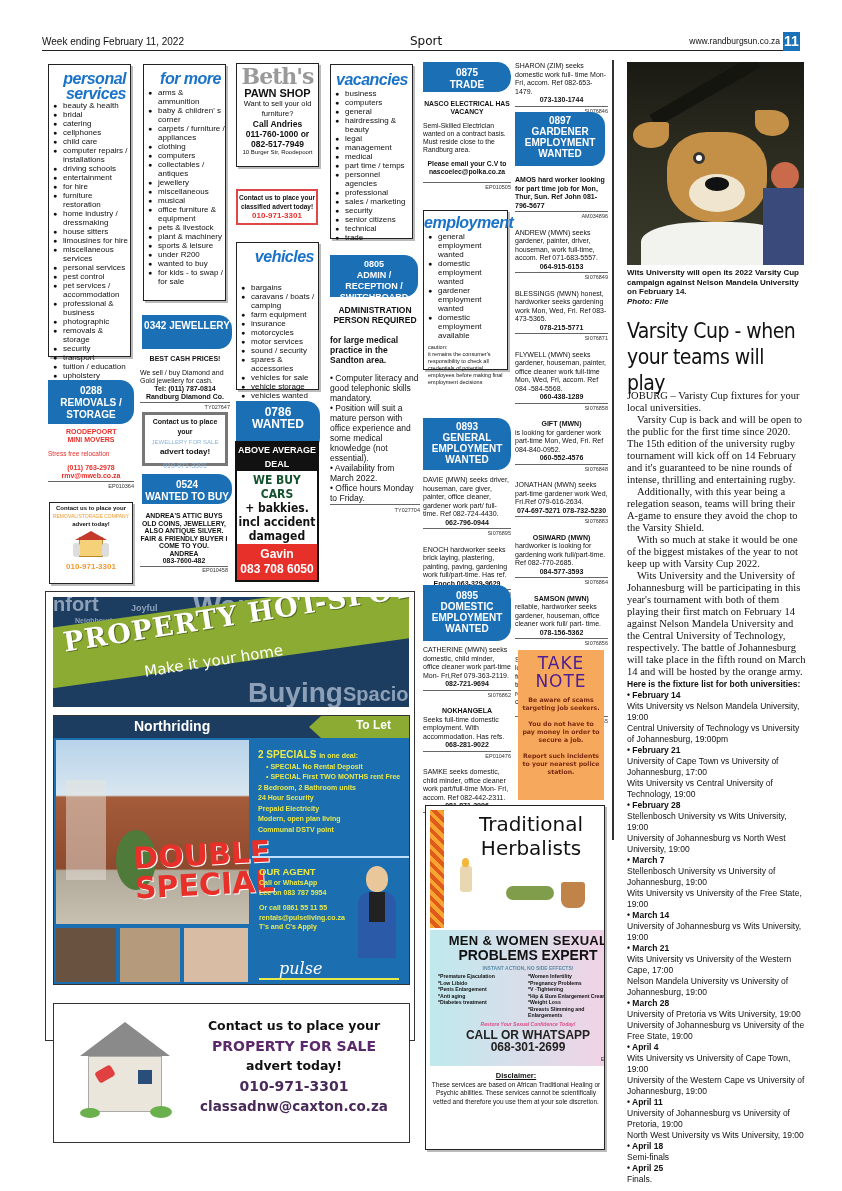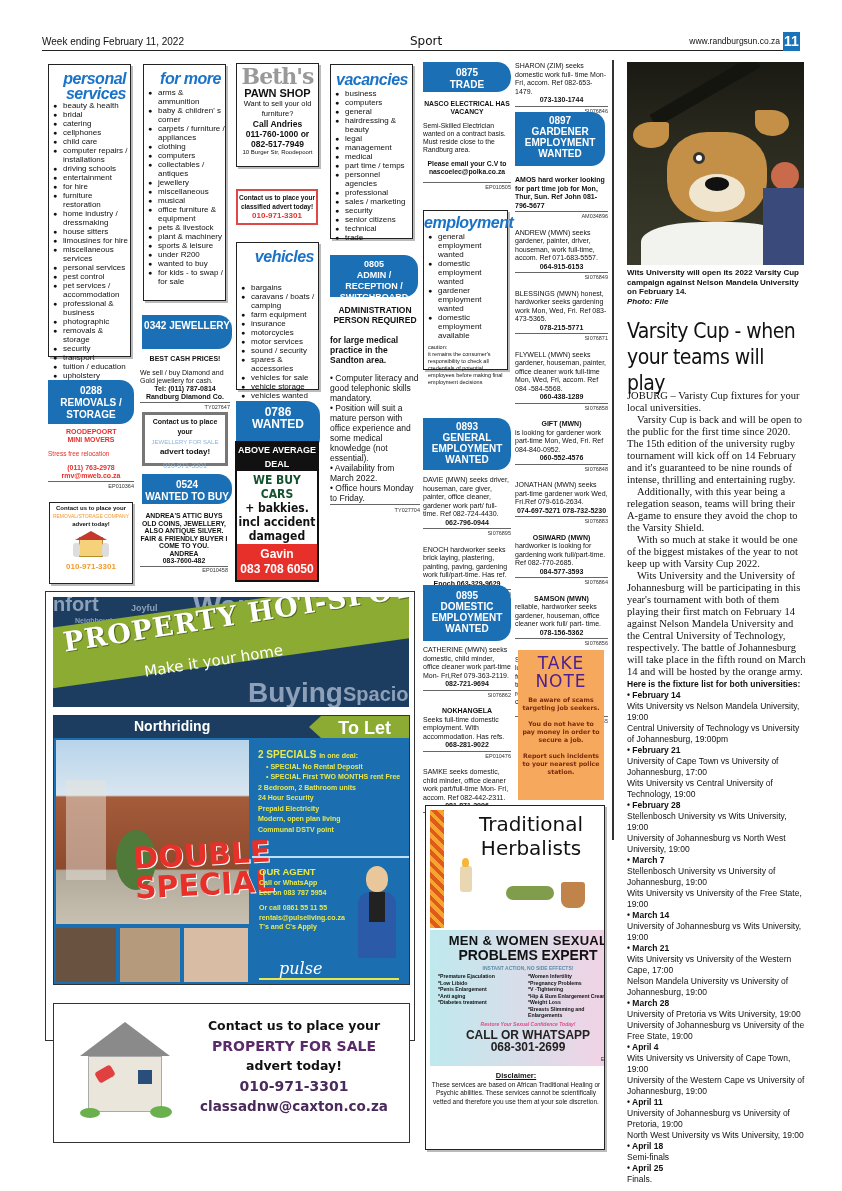--- a/index.html
+++ b/index.html
@@ -387,21 +387,21 @@
     </div>
   <div style="position:absolute;left:-10px;top:32px;width:400px;height:60px;background:#8cab32;transform:rotate(-8deg);transform-origin:left top"></div>
   <div style="position:absolute;left:8px;top:30px;color:#fff;font-family:'DejaVu Serif',serif;font-weight:bold;font-size:27px;transform:rotate(-9deg);transform-origin:left top;letter-spacing:1px;text-shadow:1px 1px 0 #556a1e;white-space:nowrap">PROPERTY HOT-SPOT</div>
   <div style="position:absolute;left:90px;top:66px;color:#fff;font-family:'DejaVu Sans',sans-serif;font-size:15px;transform:rotate(-9deg);transform-origin:left top;white-space:nowrap">Make it your home</div>
 </div>
 
 <div class="abs" style="left:53px;top:715px;width:357px;height:270px;background:#1b6fb0;border:1px solid #333;overflow:hidden">
   <div style="position:absolute;left:0;top:0;width:357px;height:22px;background:#1c3d60"></div>
   <div style="position:absolute;right:0;top:0;width:100px;height:22px;background:#8cab32;clip-path:polygon(12% 0,100% 0,100% 100%,12% 100%,0 50%)"></div>
   <div style="position:absolute;left:80px;top:2px;color:#fff;font-weight:bold;font-size:14px">Northriding</div>
-  <div style="position:absolute;right:18px;top:2px;color:#fff;font-weight:bold;font-size:18px">To Let</div>
+  <div style="position:absolute;right:18px;top:2px;color:#fff;font-weight:bold;font-size:12px">To Let</div>
   <div style="position:absolute;left:2px;top:24px;width:193px;height:184px;background:linear-gradient(180deg,#b8d4ea 0%,#d8e6f0 30%,#a45c3a 31%,#8e4a2e 70%,#b0a898 71%,#c8c0b0 100%)">
     <div style="position:absolute;left:10px;top:40px;width:40px;height:100px;background:#e8e4dc;opacity:.5"></div>
     <div style="position:absolute;left:60px;top:90px;width:40px;height:60px;background:#4f7a3a;border-radius:50%"></div>
     <div style="position:absolute;left:78px;top:100px;transform:rotate(-3deg);color:#e8302a;font-weight:900;font-size:30px;line-height:30px;font-family:'DejaVu Sans',sans-serif;text-shadow:1px 1px 0 #fff">
         <div>DOUBLE</div>
         <div>SPECIAL</div>
       </div>
   </div>
   <div style="position:absolute;left:2px;top:212px;width:60px;height:54px;background:#6a5240"></div>
   <div style="position:absolute;left:66px;top:212px;width:60px;height:54px;background:#b59a7c"></div>

